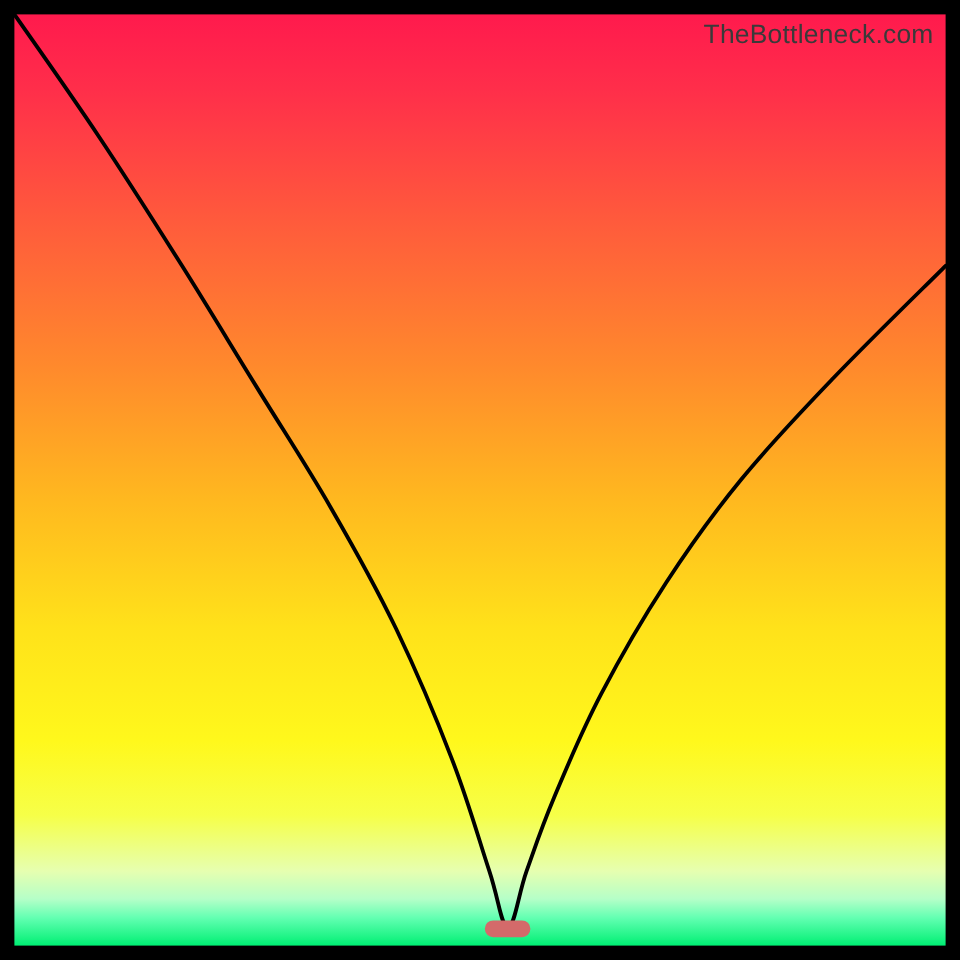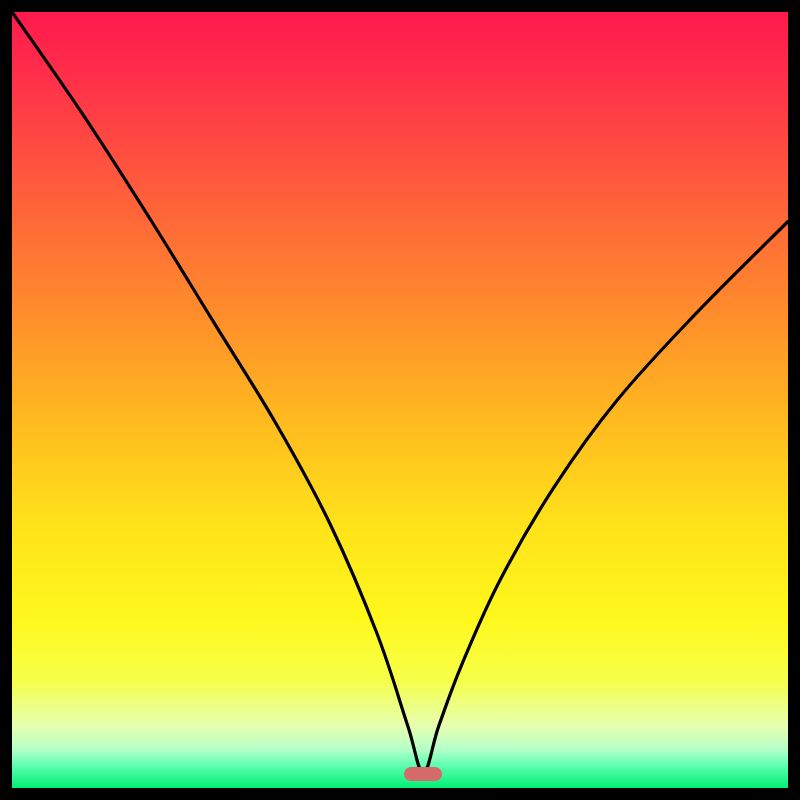--- a/index.html
+++ b/index.html
@@ -71,14 +71,15 @@
 
 <div class="stage">
   <div class="plot">
 
     <svg class="curve" viewBox="0 0 776 776" preserveAspectRatio="none">
       <path id="curve-path" fill="none" stroke="#000" stroke-width="3.2" stroke-linecap="round" stroke-linejoin="round" d="M 0.0 0.0 C 12.6 18.2, 44.7 63.2, 69.8 100.9 C 95.0 138.6, 115.9 171.8, 139.7 209.5 C 163.4 247.2, 179.4 274.1, 201.8 310.4 C 224.1 346.7, 242.9 375.0, 263.8 411.3 C 284.8 447.6, 300.0 474.4, 318.2 512.2 C 336.3 549.9, 350.8 584.5, 364.7 620.8 C 378.7 657.1, 387.4 688.8, 395.8 713.9 C 404.1 739.1, 405.7 760.5, 411.3 760.5 C 416.9 760.5, 419.8 733.5, 426.8 713.9 C 433.8 694.4, 438.9 678.4, 450.1 651.8 C 461.3 625.3, 472.1 598.6, 488.9 566.5 C 505.6 534.4, 522.2 505.5, 543.2 473.4 C 564.2 441.2, 580.1 418.7, 605.3 388.0 C 630.4 357.3, 652.2 334.8, 682.9 302.6 C 713.6 270.5, 759.2 226.3, 776.0 209.5"></path>
     </svg>
 
     <div class="marker" id="marker" style="left: 411.28px; top: 762.032px;"></div>
 
+    <div class="watermark">TheBottleneck.com</div>
   </div>
 </div>
 
 </body></html>

